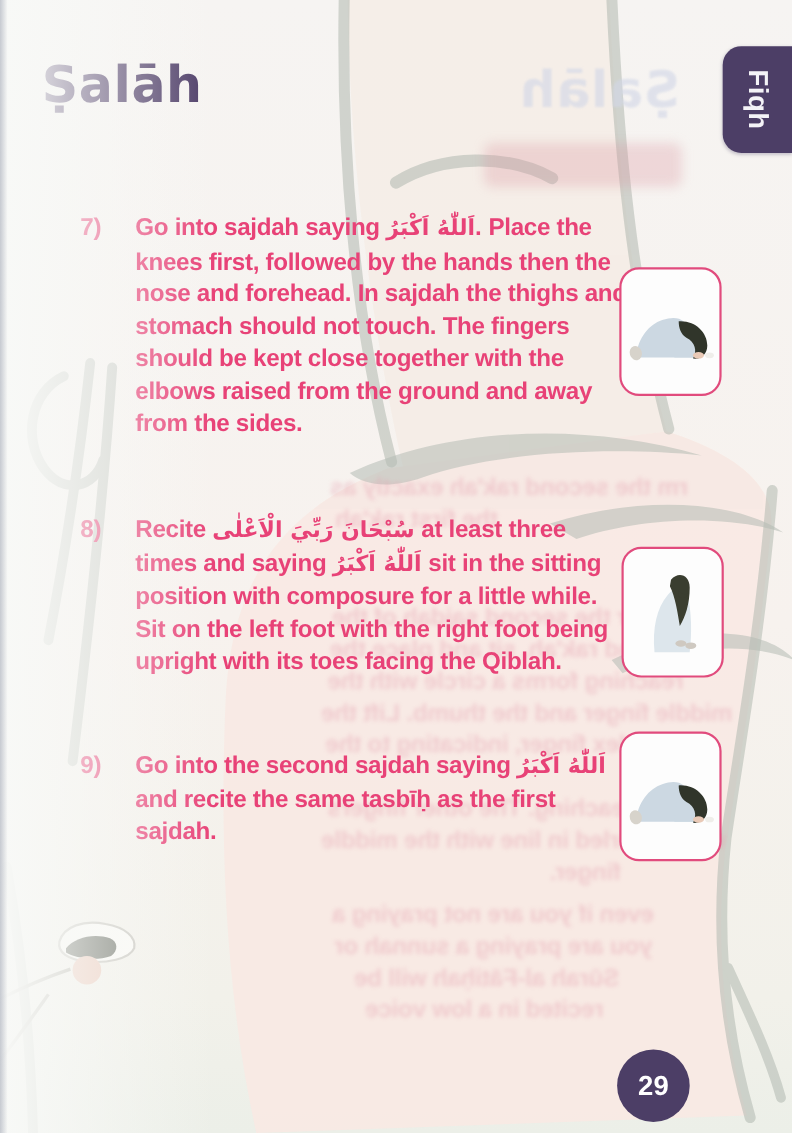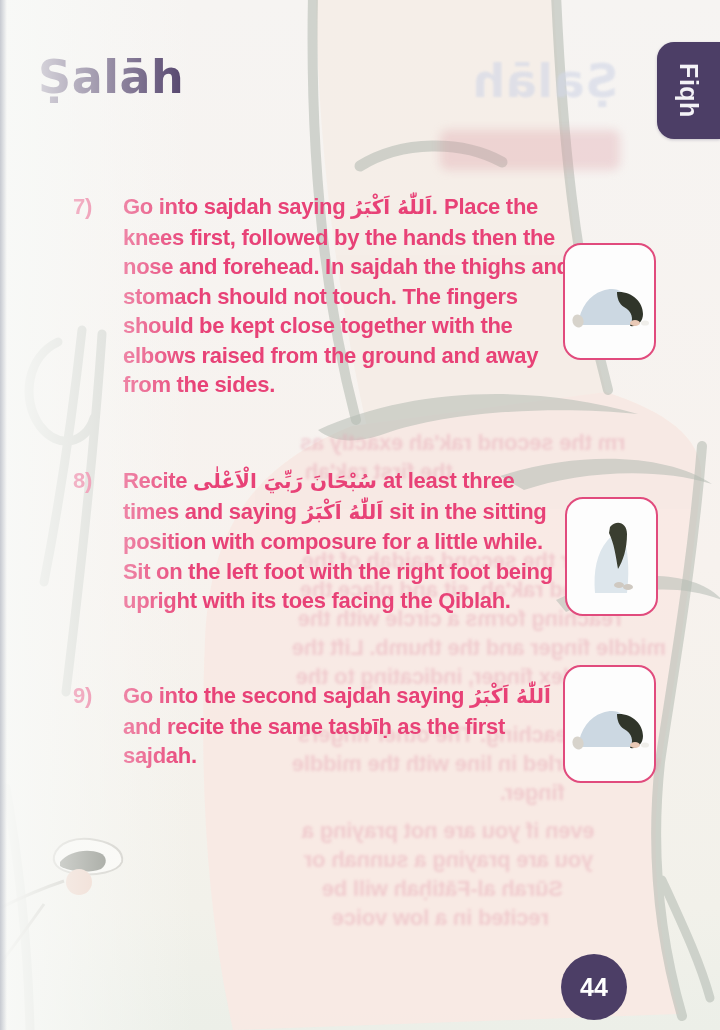--- a/index.html
+++ b/index.html
@@ -131,18 +131,18 @@
           <path fill="#ccd8e2" d="M13,80 C15,62 25,50 37,46 C51,41 59,46 61,55 C63,64 65,73 67,80 Z"></path>
           <path fill="#ccd8e2" d="M50,62 L70,64 L73,80 L48,80 Z"></path>
           <ellipse cx="13" cy="76" rx="5.5" ry="6.5" fill="#d7d3cb" transform="rotate(-18 13 76)"></ellipse>
           <path fill="#30352a" d="M52,47 C67,46 78,57 78,69 C78,77 72,82 65,81 C69,74 67,66 59,62 C54,59 52,53 52,47 Z"></path>
           <ellipse cx="70" cy="78" rx="5" ry="3" fill="#e9c9b6"></ellipse>
           <ellipse cx="80" cy="78" rx="4" ry="2.6" fill="#efeeea"></ellipse>
         </svg></div>
     </div>
 
   <div class="page-circle">
-    <span>44</span>
+    <span>29</span>
   </div>
 </div>
 
 <div class="left-wash"></div>
 <div class="scan-edge"></div>
 
 </body></html>

